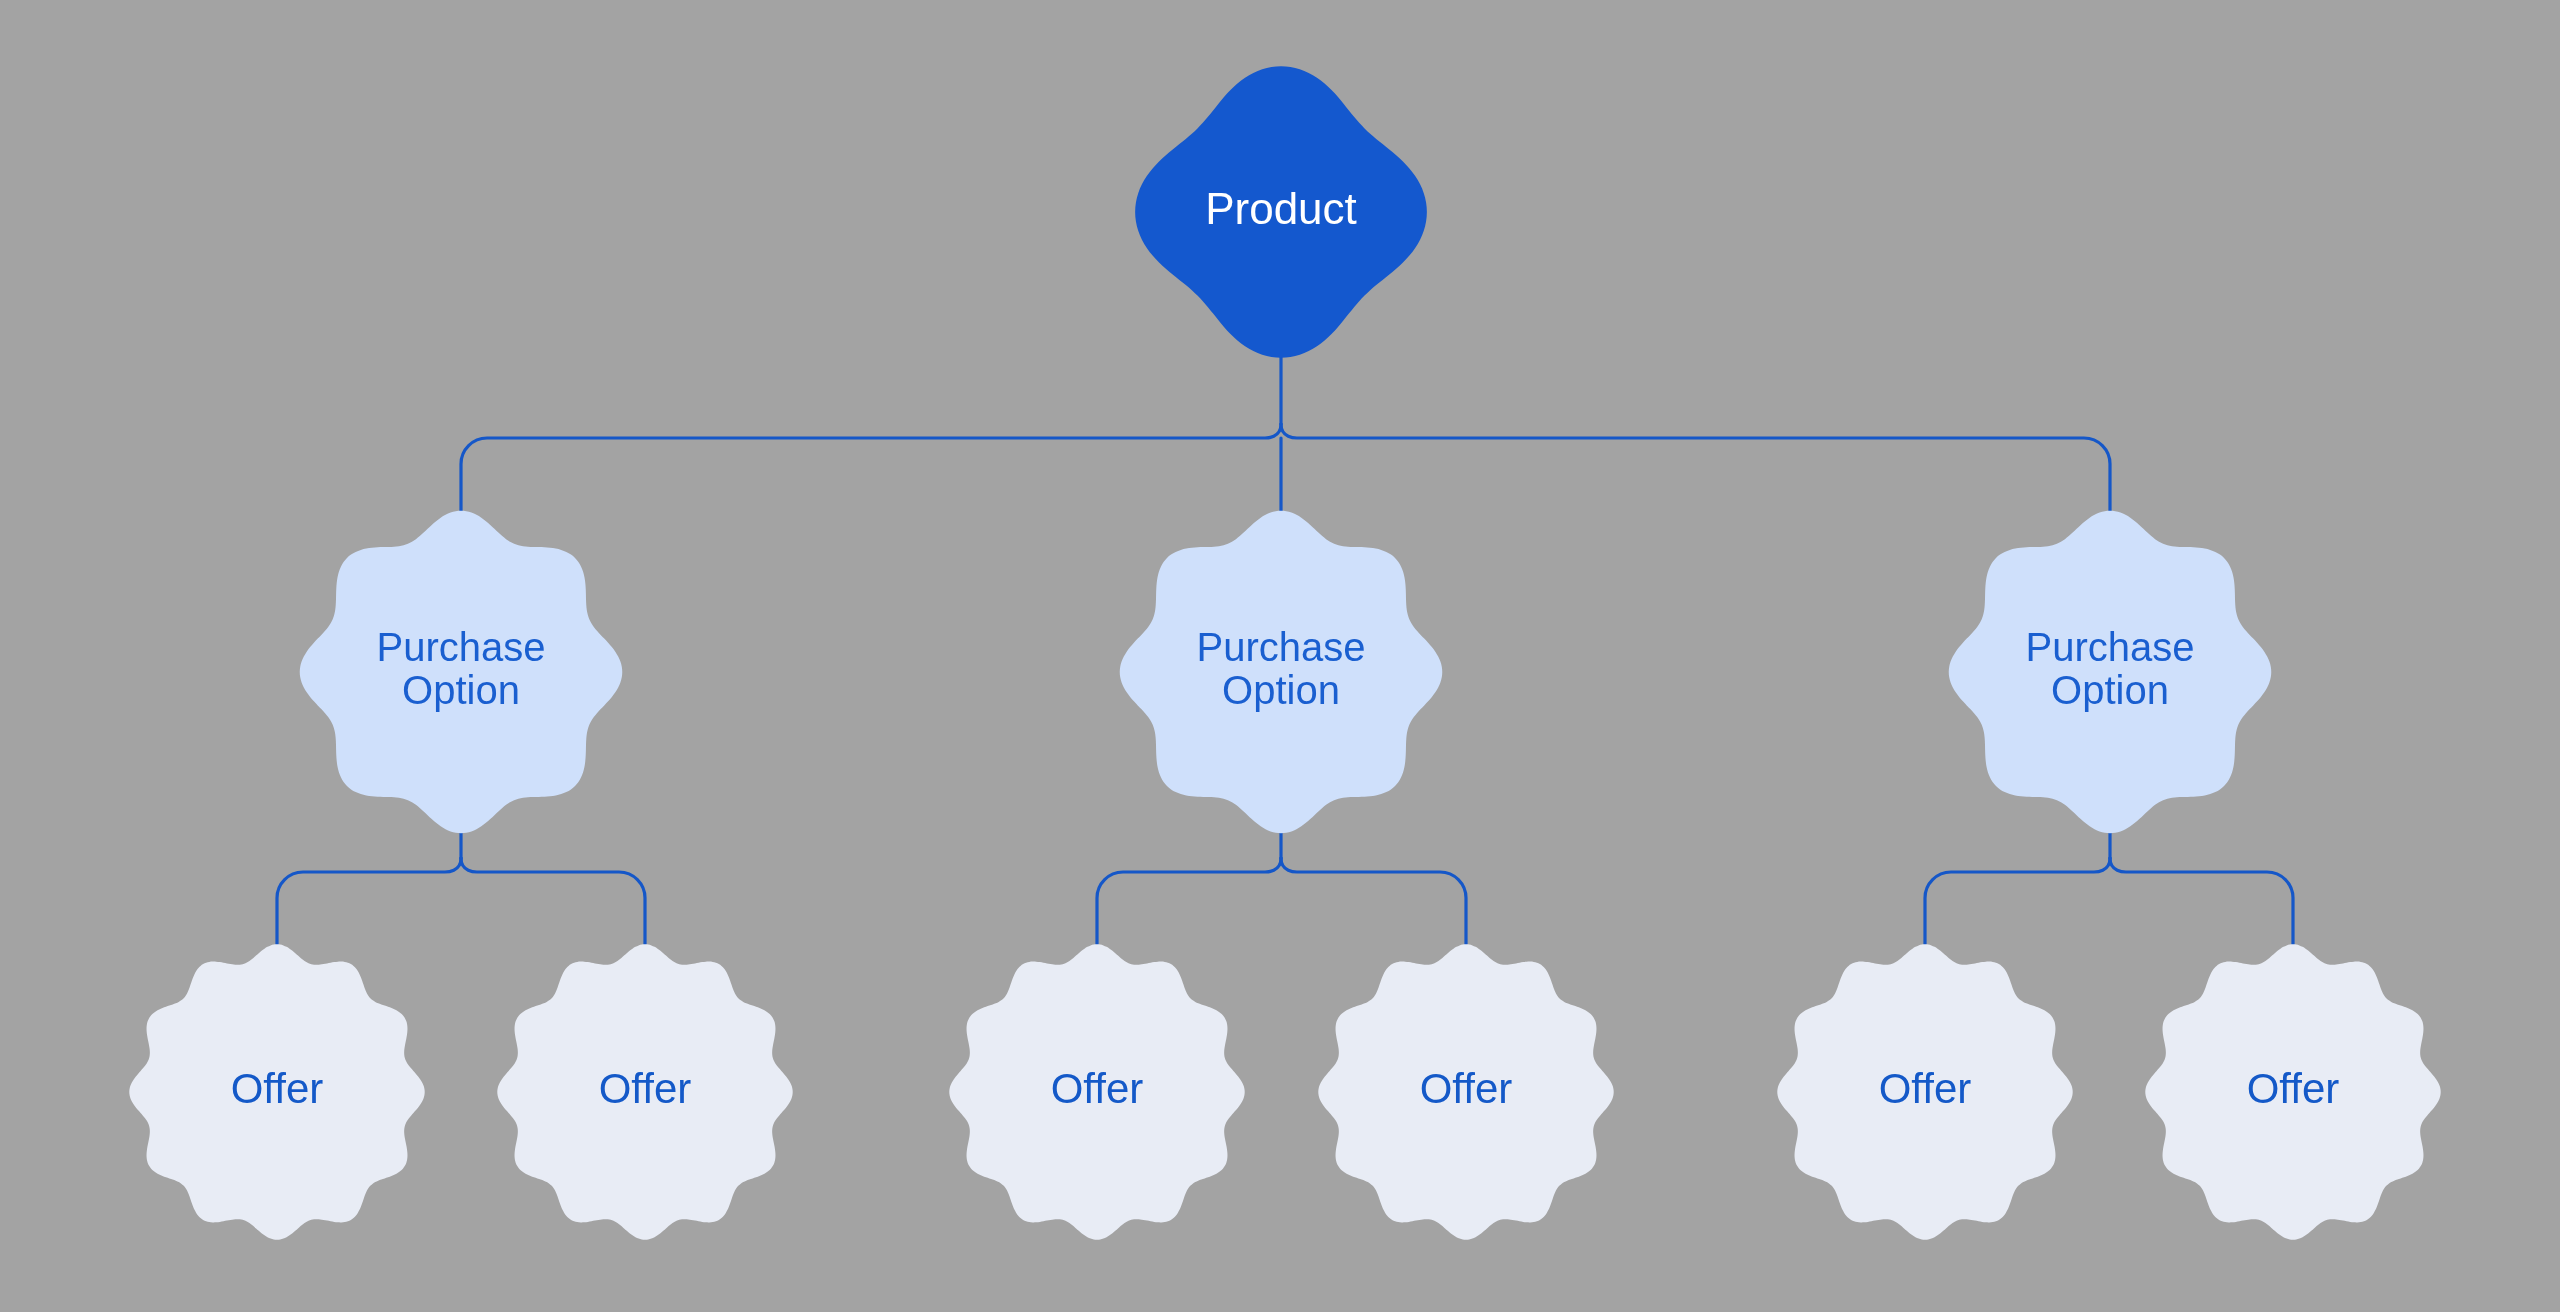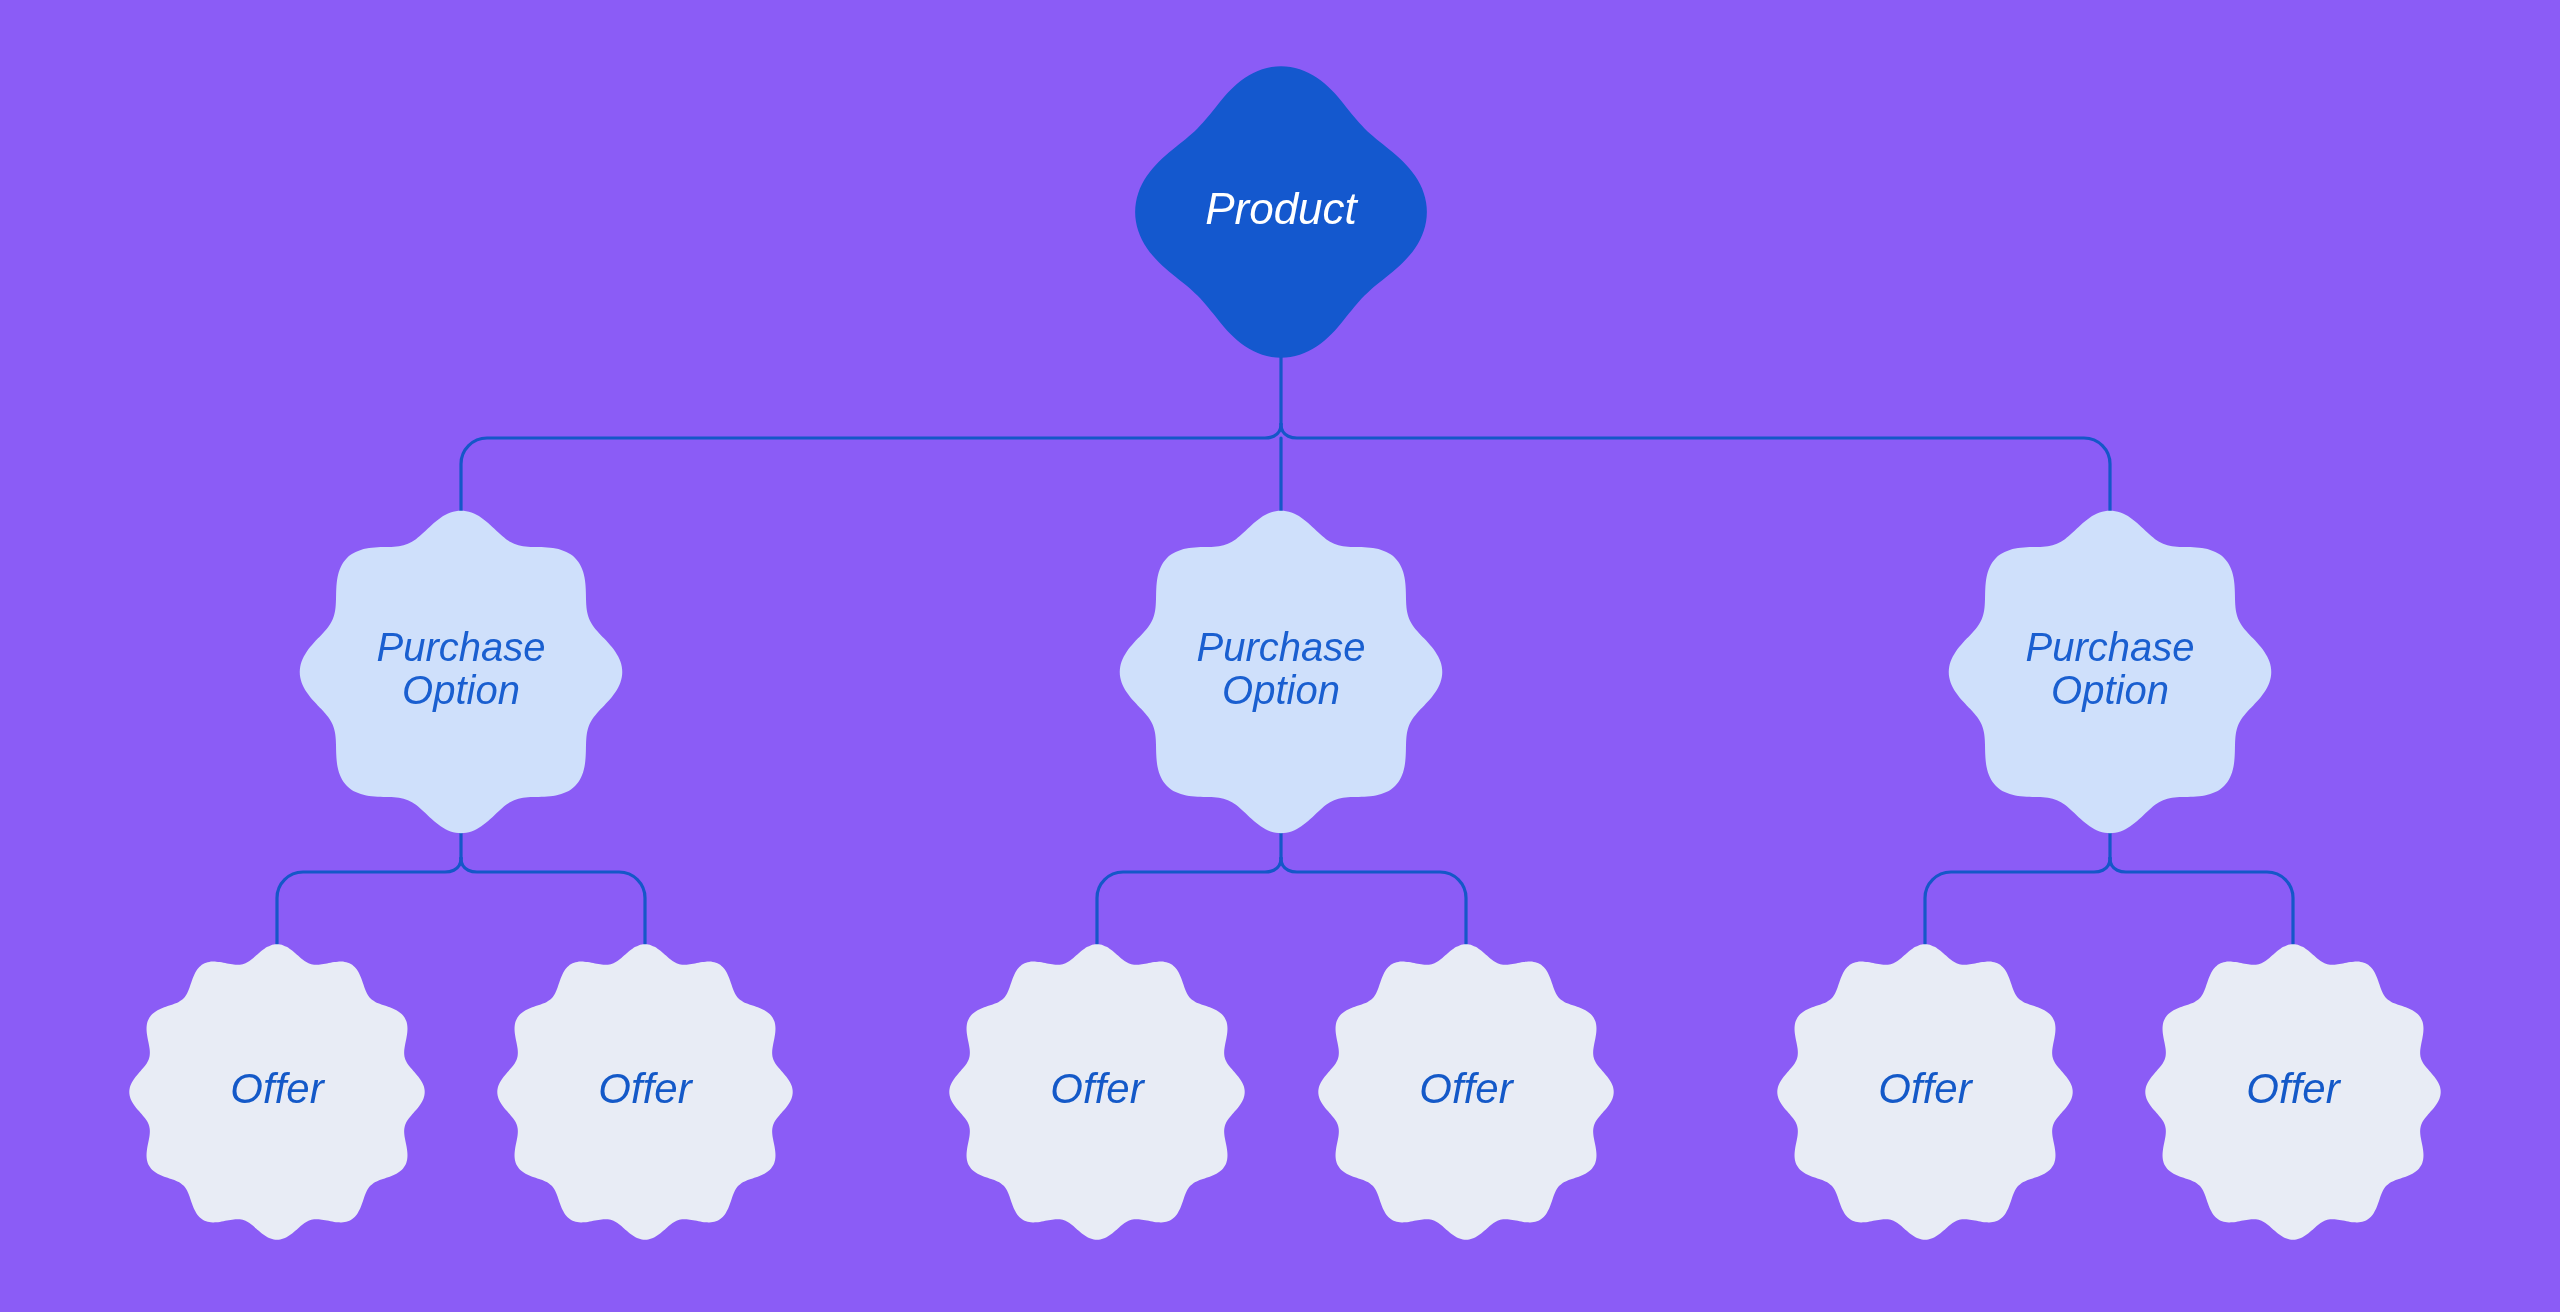--- a/index.html
+++ b/index.html
@@ -11,22 +11,21 @@
   body {
     width: 2560px;
     height: 1312px;
     overflow: hidden;
     font-family: "Liberation Sans", sans-serif;
   }
   #diagram-root {
     position: relative;
     width: 2560px;
     height: 1312px;
-    background: #8b5cf6;
-    font-style: italic;
+    background: #a3a3a3;
   }
   svg.canvas {
     position: absolute;
     top: 0;
     left: 0;
     width: 2560px;
     height: 1312px;
     display: block;
   }
   .node-label {

